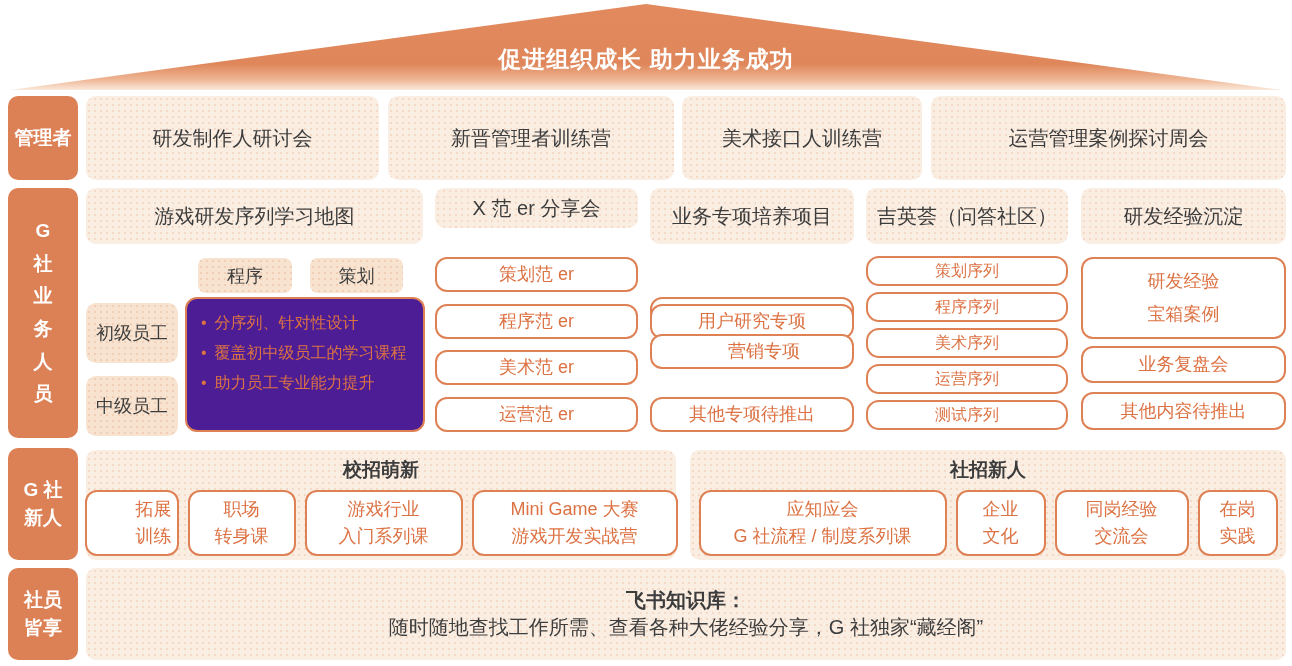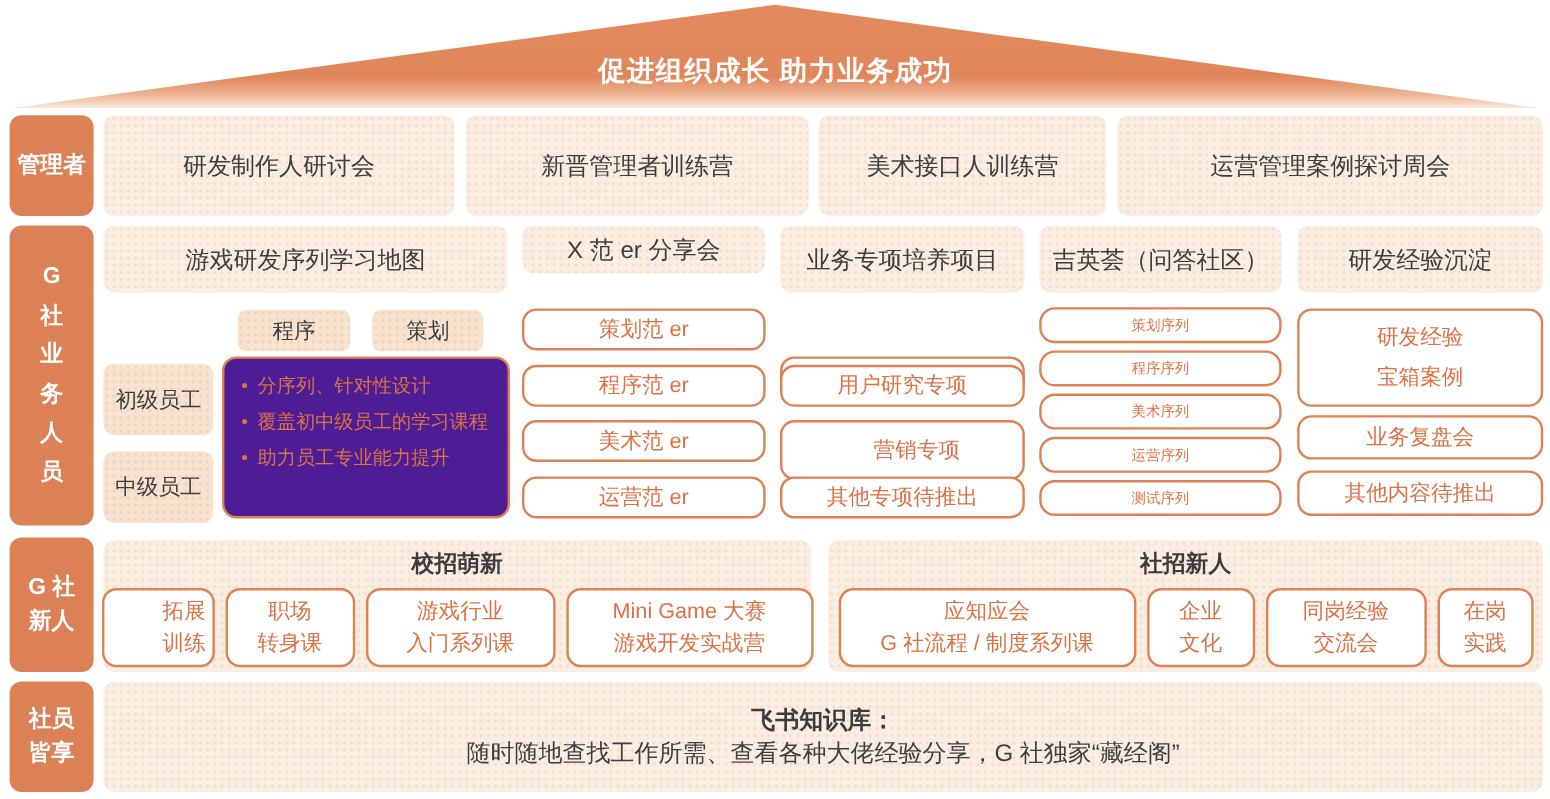--- a/index.html
+++ b/index.html
@@ -29,21 +29,21 @@
 
   .cell { position:absolute; display:flex; align-items:center; justify-content:center;
     text-align:center; color:#3c3c3c; }
   .big-text { font-size:20px; }
   .sub-text { font-size:18px; }
 
   
   .wbox { position:absolute; background:#fff; border:2px solid #de8154; border-radius:12px;
     color:#dc7243; display:flex; align-items:center; justify-content:center;
     text-align:center; font-size:18px; white-space:pre-line; line-height:1.5; }
-  .wbox.small { font-size:12px; border-radius:13px; }
+  .wbox.small { font-size:16px; border-radius:13px; }
 
   
   .bullets { position:absolute; background:#4c1d95; border:2px solid #de8154; border-radius:12px;
     padding:12px 12px 8px 14px; color:#dc7243; font-size:16px; }
   .bullet-item { display:flex; align-items:flex-start; line-height:1.45; margin-bottom:7px; }
   .bullet-item::before { content:"•"; margin-right:8px; font-size:16px; line-height:1.45; }
 
   
   .sec { position:absolute; top:450px; height:110px; display:flex; flex-direction:column;
     align-items:center; padding-top:7px; }
@@ -101,21 +101,21 @@
       </div>
   </div>
 
   <div class="wbox ml" style="left:435px;top:257px;width:203px;height:35px;">策划范 er</div>
   <div class="wbox ml" style="left:435px;top:304px;width:203px;height:35px;">程序范 er</div>
   <div class="wbox ml" style="left:435px;top:350px;width:203px;height:35px;">美术范 er</div>
   <div class="wbox ml" style="left:435px;top:397px;width:203px;height:35px;">运营范 er</div>
 
   <div class="wbox ml" style="left:650px;top:257px;width:204px;height:35px;margin-top:40px;">数据分析专项</div>
   <div class="wbox ml" style="left:650px;top:304px;width:204px;height:35px;">用户研究专项</div>
-  <div class="wbox ml" style="left:650px;top:350px;width:204px;height:50px;padding-left:24px;">营销专项</div>
+  <div class="wbox ml" style="left:650px;top:334px;width:204px;height:35px;padding-left:24px;">营销专项</div>
   <div class="wbox ml" style="left:650px;top:397px;width:204px;height:35px;">其他专项待推出</div>
 
   <div class="wbox small ml" style="left:866px;top:256px;width:202px;height:30px;">策划序列</div>
   <div class="wbox small ml" style="left:866px;top:292px;width:202px;height:30px;">程序序列</div>
   <div class="wbox small ml" style="left:866px;top:328px;width:202px;height:30px;">美术序列</div>
   <div class="wbox small ml" style="left:866px;top:364px;width:202px;height:30px;">运营序列</div>
   <div class="wbox small ml" style="left:866px;top:400px;width:202px;height:30px;">测试序列</div>
 
   <div class="wbox ml" style="left:1081px;top:257px;width:205px;height:82px;line-height:1.85;">研发经验
 宝箱案例</div>

